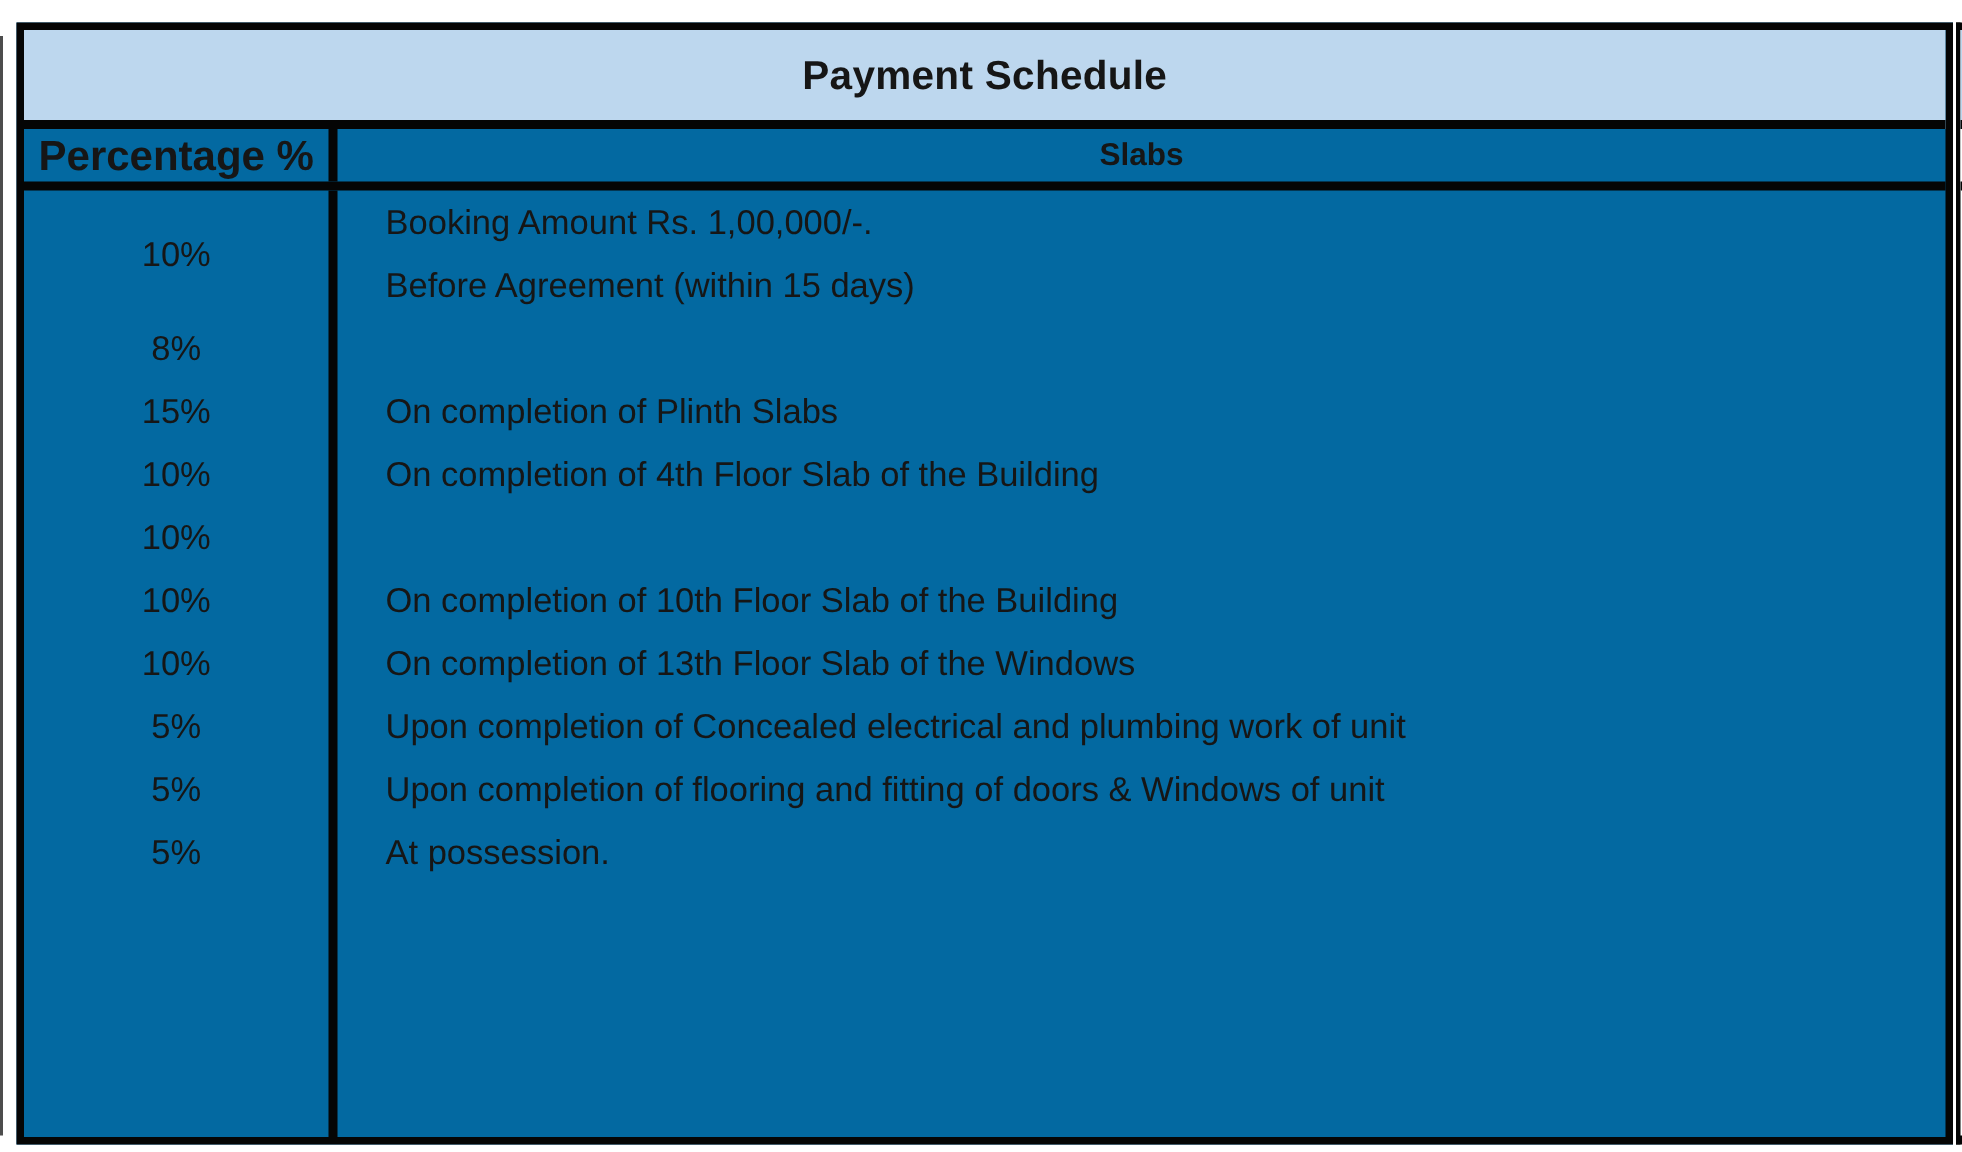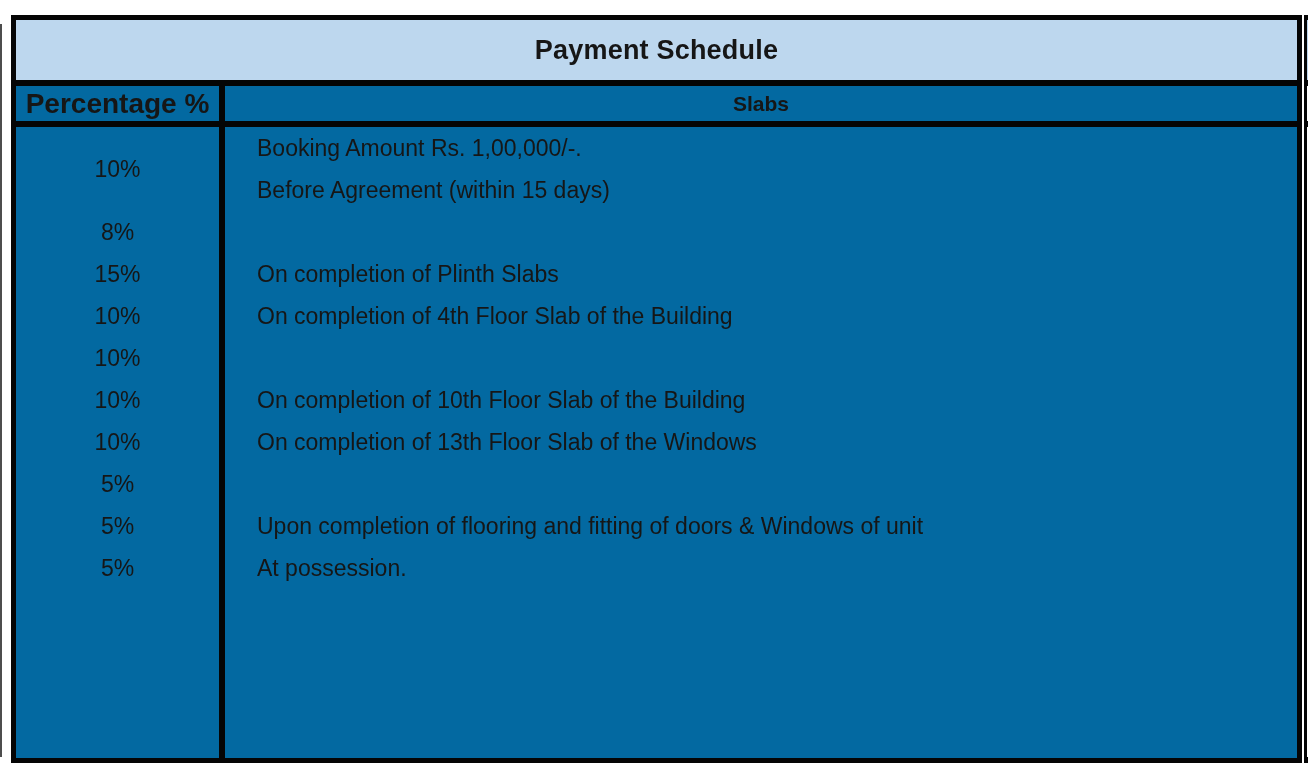--- a/index.html
+++ b/index.html
@@ -171,20 +171,23 @@
           </div>
         </div>
         <div class="body-row">
           <div class="cell-pct">10%</div>
           <div class="cell-slabs">
             <div class="slab-line">On completion of 13th Floor Slab of the Windows</div>
           </div>
         </div>
         <div class="body-row">
           <div class="cell-pct">5%</div>
+          <div class="cell-slabs">
+            <div class="slab-line">Upon completion of Concealed electrical and plumbing work of unit</div>
+          </div>
         </div>
         <div class="body-row">
           <div class="cell-pct">5%</div>
           <div class="cell-slabs">
             <div class="slab-line">Upon completion of flooring and fitting of doors &amp; Windows of unit</div>
           </div>
         </div>
         <div class="body-row">
           <div class="cell-pct">5%</div>
           <div class="cell-slabs">

